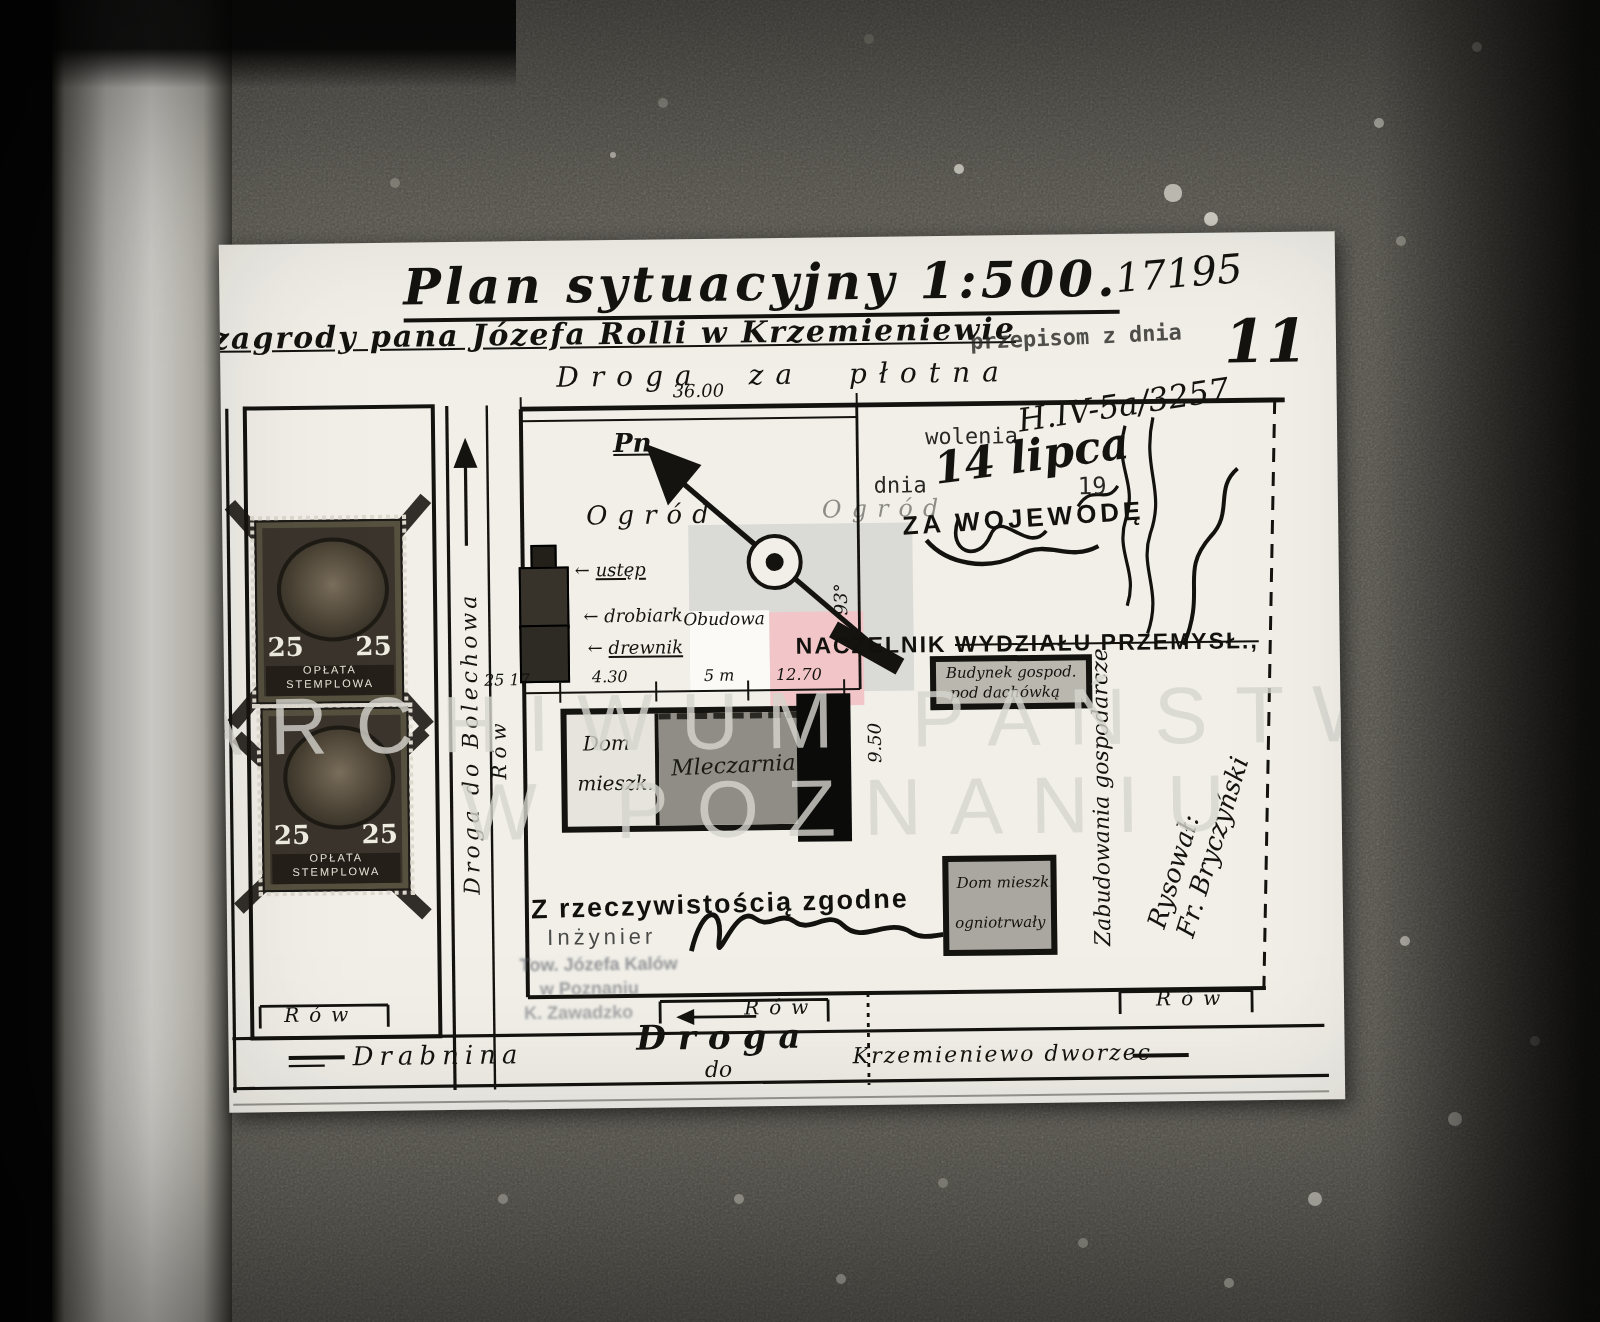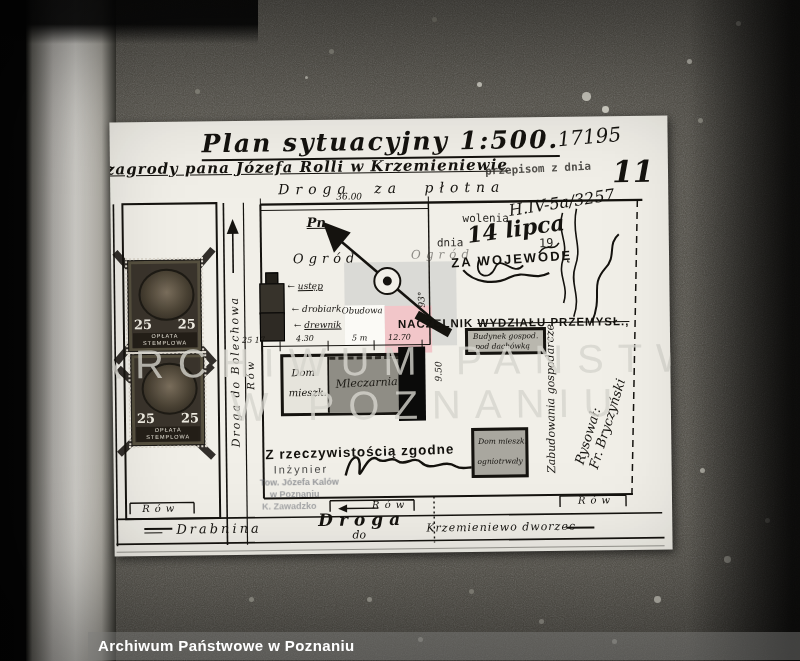--- a/index.html
+++ b/index.html
@@ -243,17 +243,14 @@
     <div class="hw" style="left:204px;top:390px;font-size:17px;font-weight:bold;letter-spacing:6px;">Droga</div>
     <div class="hw" style="left:238px;top:409px;font-size:11px;">do</div>
     <div class="hw" style="left:312px;top:403px;font-size:11px;letter-spacing:1px;">Krzemieniewo dworzec</div>
 
     <div class="ghost" style="left:-18px;top:220px;">ARCHIWUM PAŃSTWOWE</div>
     <div class="ghost" style="left:118px;top:264px;">W POZNANIU</div>
   </div>
 
   <div class="abs vignette"></div>
 
-  <div class="abs caption-bar">
-    <span>Archiwum Państwowe w Poznaniu</span>
-  </div>
 
 </div>
 
 </body></html>

